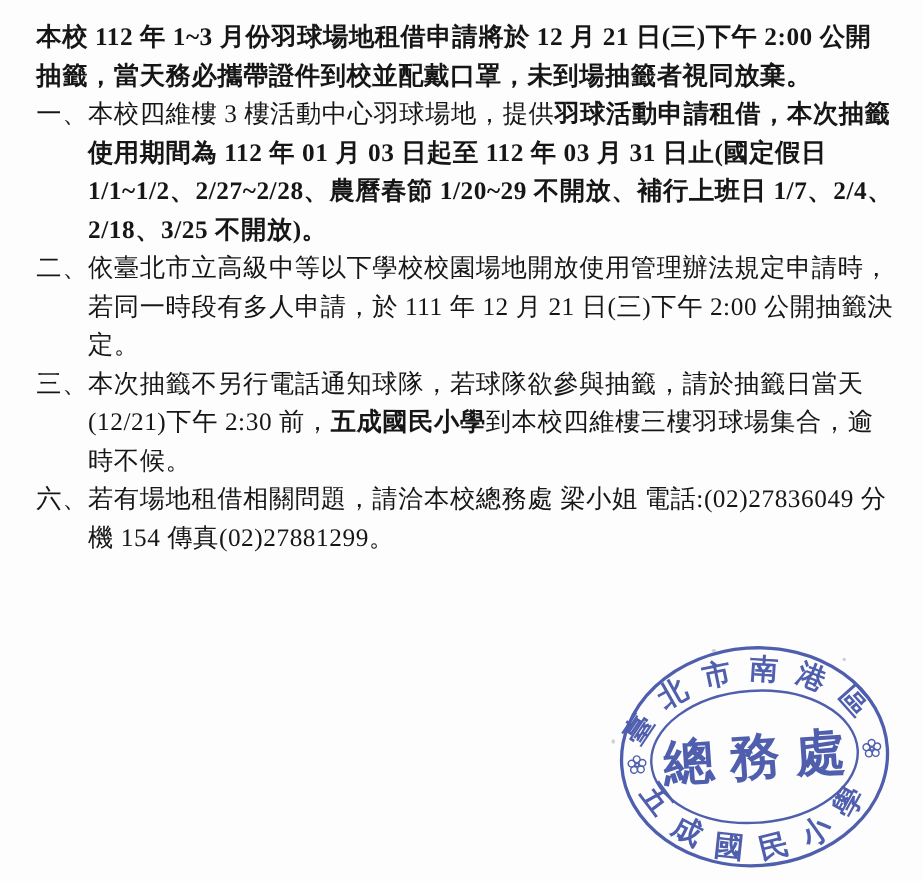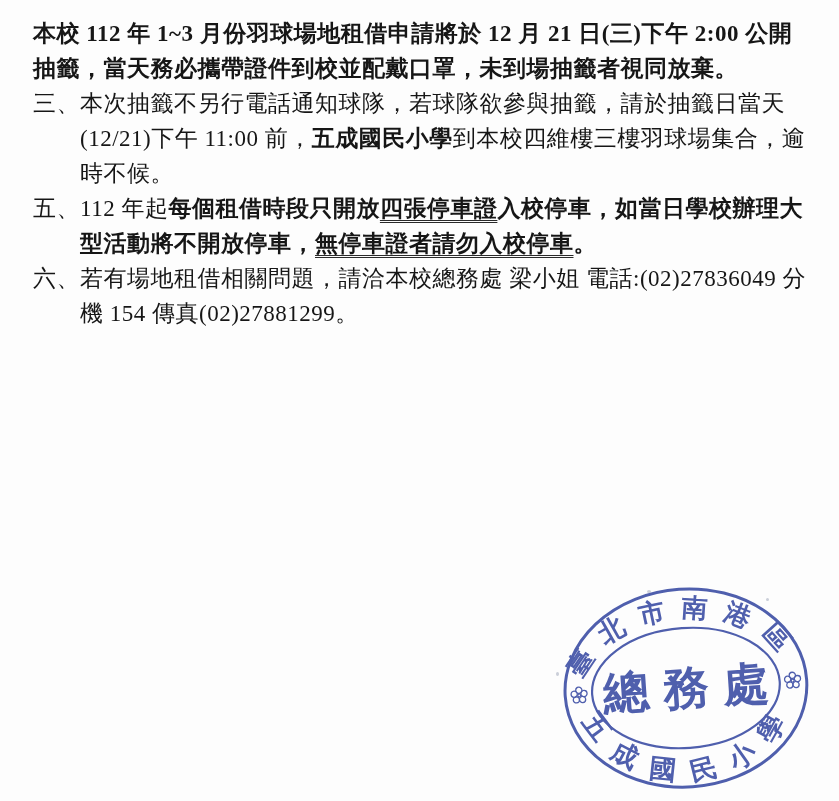--- a/index.html
+++ b/index.html
@@ -53,22 +53,23 @@
     background: rgba(110,120,150,0.35);
   }
 </style>
 </head>
 <body>
 
 <div class="doc">
 
   <div class="body-text">
       <div class="para"><span class="seg-b">本校 112 年 1~3 月份羽球場地租借申請將於 12 月 21 日(三)下午 2:00 公開抽籤，當天務必攜帶證件到校並配戴口罩，未到場抽籤者視同放棄。</span></div>
-      <div class="para hanging"><span>三、本次抽籤不另行電話通知球隊，若球隊欲參與抽籤，請於抽籤日當天(12/21)下午 11:00 前，</span><span class="seg-b">五成國民小學</span><span>到本校四維樓三樓羽球場集合，逾時不候。</span></div>
-      <div class="para hanging"><span>五、112 年起</span><span class="seg-b">每個租借時段只開放</span><span class="seg-b seg-u">四張停車證</span><span class="seg-b">入校停車，如當日學校辦理大型活動將不開放停車，</span><span class="seg-b seg-u">無停車證者請勿入校停車</span><span class="seg-b">。</span></div>
+      <div class="para hanging"><span>一、本校四維樓 3 樓活動中心羽球場地，提供</span><span class="seg-b">羽球活動申請租借，本次抽籤使用期間為 112 年 01 月 03 日起至 112 年 03 月 31 日止(國定假日 1/1~1/2、2/27~2/28、農曆春節 1/20~29 不開放、補行上班日 1/7、2/4、2/18、3/25 不開放)。</span></div>
+      <div class="para hanging"><span>二、依臺北市立高級中等以下學校校園場地開放使用管理辦法規定申請時，若同一時段有多人申請，於 111 年 12 月 21 日(三)下午 2:00 公開抽籤決定。</span></div>
+      <div class="para hanging"><span>三、本次抽籤不另行電話通知球隊，若球隊欲參與抽籤，請於抽籤日當天(12/21)下午 2:30 前，</span><span class="seg-b">五成國民小學</span><span>到本校四維樓三樓羽球場集合，逾時不候。</span></div>
       <div class="para hanging"><span>六、若有場地租借相關問題，請洽本校總務處 梁小姐 電話:(02)27836049 分機 154 傳真(02)27881299。</span></div>
     </div>
 
   <div class="stamp">
     <svg viewBox="0 0 252 210">
       <defs>
         <g id="blossom">
           <circle cx="0" cy="-5.2" r="3.1" fill="none" stroke-width="1.3"></circle>
           <circle cx="4.9" cy="-1.6" r="3.1" fill="none" stroke-width="1.3"></circle>
           <circle cx="3.1" cy="4.2" r="3.1" fill="none" stroke-width="1.3"></circle>

